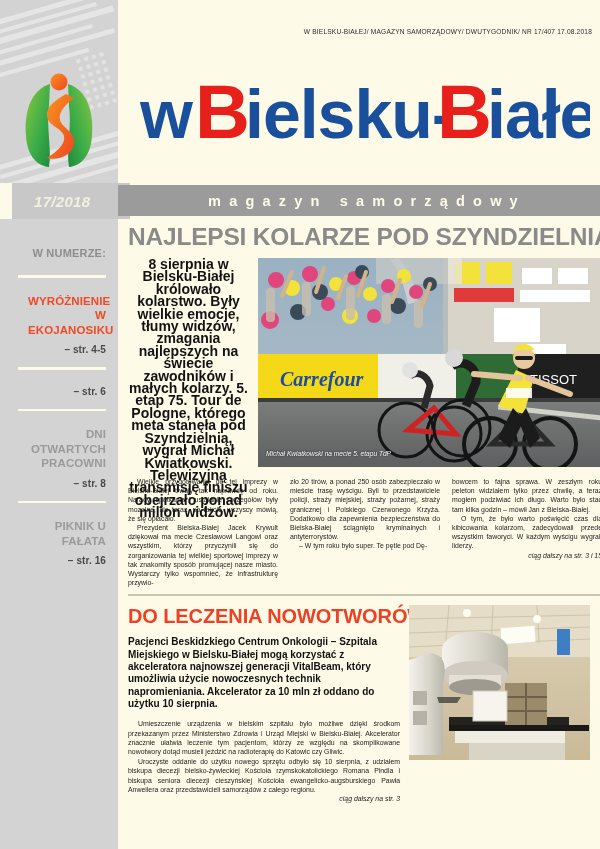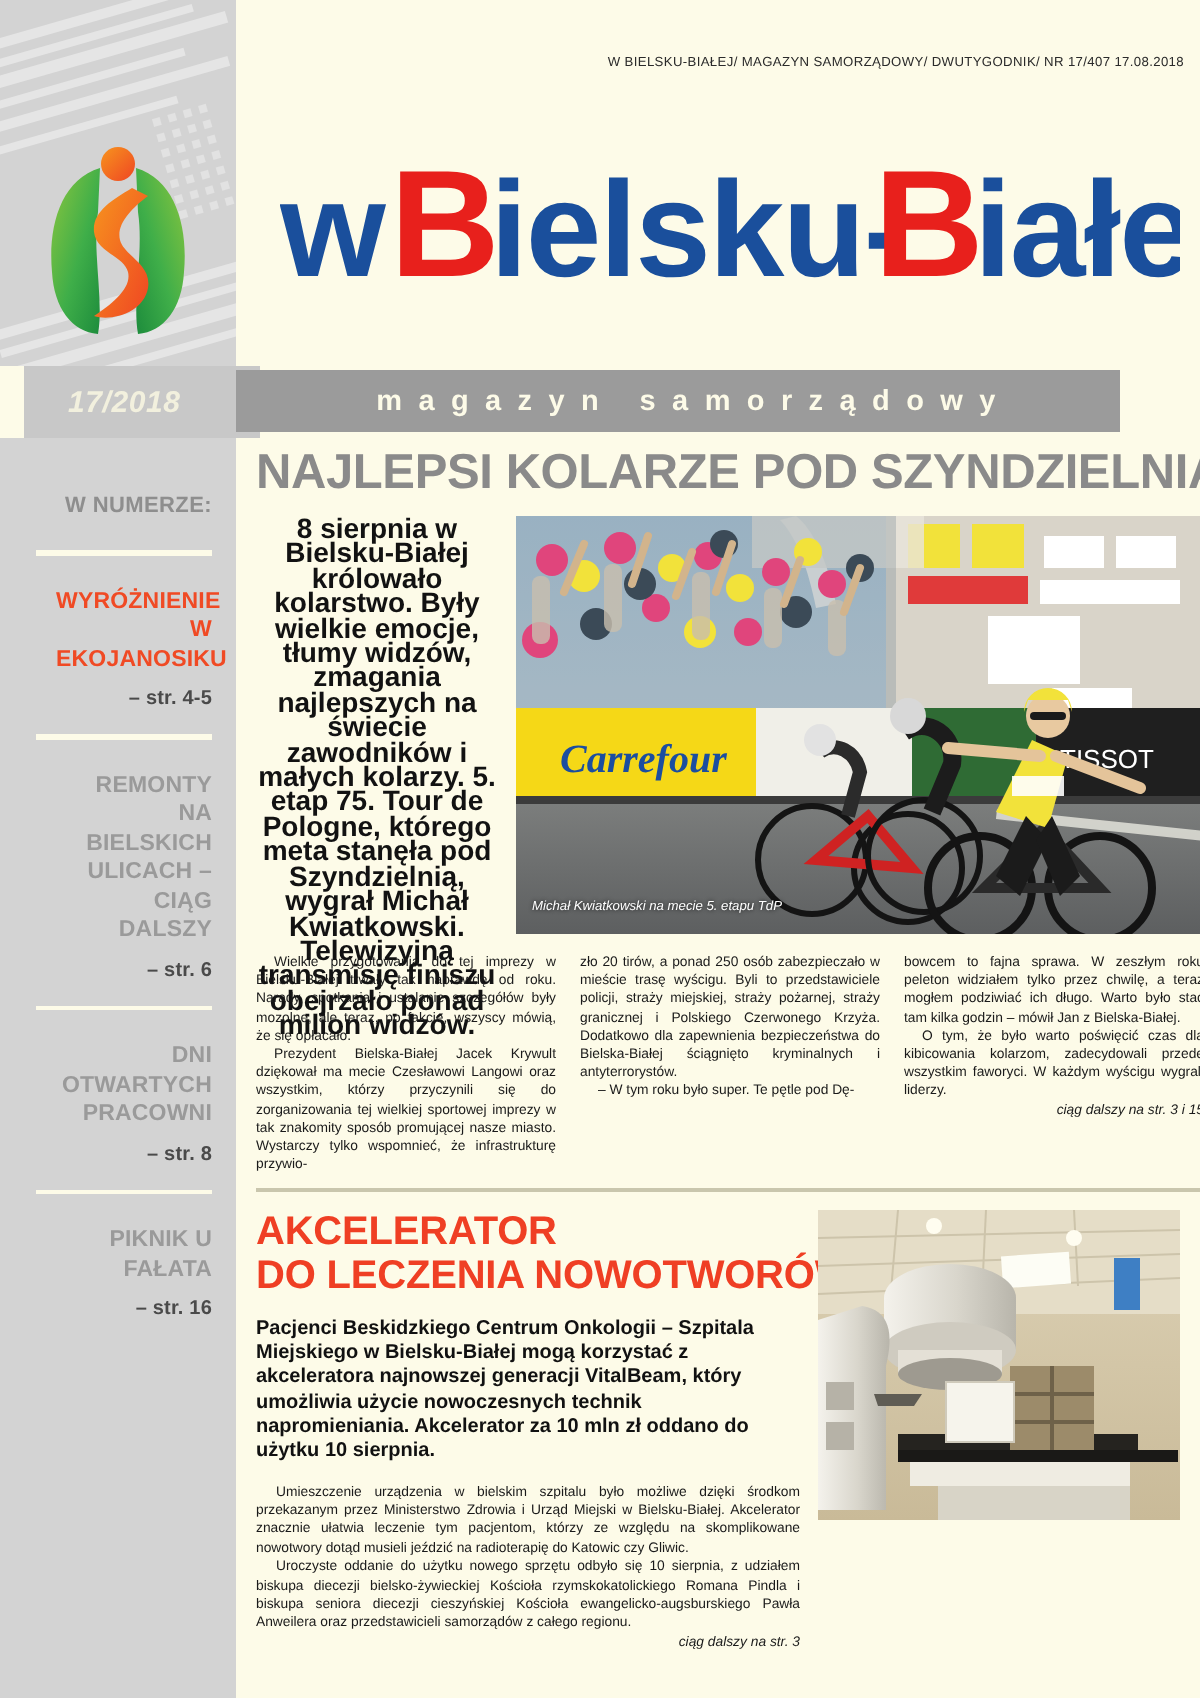--- a/index.html
+++ b/index.html
@@ -39,21 +39,21 @@
   
   .strip { position: relative; width: 600px; height: 36px; }
   .strip-issue {
     position: absolute; left: 12px; top: 0; width: 118px; height: 36px;
     background: #c8c8c8; color: #f2f0de;
     font-size: 15px; font-weight: 700; font-style: italic;
     letter-spacing: .3px;
     display: flex; align-items: center; padding-left: 22px;
   }
   .strip-sub {
-    position: absolute; left: 118px; top: 2px; width: 442px; height: 31px;
+    position: absolute; left: 118px; top: 2px; width: 482px; height: 31px;
     background: #9b9b9b; color: #fdfbe8;
     font-size: 14.5px; font-weight: 700; letter-spacing: 8.2px;
     display: flex; align-items: center; justify-content: center;
     padding-left: 16px;
   }
 
   
   .body-area { position: relative; width: 600px; height: 630px; }
 
   
@@ -243,21 +243,20 @@
       <div class="sb-heading">W NUMERZE:</div>
       <div class="sb-rule"></div>
 
       <div class="sb-item">
         <div class="sb-title accent">WYRÓŻNIENIE W EKOJANOSIKU</div>
         <div class="sb-page">– str. 4-5</div>
       </div>
       <div class="sb-rule"></div>
 
       <div class="sb-item">
-        <div class="sb-title">REMONTY NA BIELSKICH ULICACH – CIĄG DALSZY</div>
         <div class="sb-page">– str. 6</div>
       </div>
       <div class="sb-rule"></div>
 
       <div class="sb-item">
         <div class="sb-title">DNI OTWARTYCH PRACOWNI</div>
         <div class="sb-page">– str. 8</div>
       </div>
       <div class="sb-rule"></div>
 
@@ -462,21 +461,20 @@
             <g stroke="#6e6149" stroke-width="2" fill="none">
               <line x1="96" y1="92" x2="138" y2="92"></line>
                 <line x1="96" y1="106" x2="138" y2="106"></line>
               <line x1="117" y1="78" x2="117" y2="120"></line>
             </g>
 
             <rect x="64" y="86" width="34" height="30" fill="#f6f4ec" stroke="#cfcabb"></rect>
           </svg>
         </div>
 
-        <div class="headline-red">AKCELERATOR</div>
         <div class="headline-red">DO LECZENIA NOWOTWORÓW</div>
 
         <div class="art2-lead">Pacjenci Beskidzkiego Centrum Onkologii – Szpitala Miejskiego w Bielsku-Białej mogą korzystać z akceleratora najnowszej generacji VitalBeam, który umożliwia użycie nowoczesnych technik napromieniania. Akcelerator za 10 mln zł  oddano do użytku 10 sierpnia.</div>
 
         <div class="art2-body">
           <p>Umieszczenie urządzenia w bielskim szpitalu było możliwe dzięki środkom przekazanym przez Ministerstwo Zdrowia i Urząd Miejski w Bielsku-Białej. Akcelerator znacznie ułatwia leczenie tym pacjentom, którzy ze względu na skomplikowane nowotwory dotąd musieli jeździć na radioterapię do Katowic czy Gliwic.</p>
           <p>Uroczyste oddanie do użytku nowego sprzętu odbyło się 10 sierpnia, z udziałem biskupa diecezji bielsko-żywieckiej Kościoła rzymskokatolickiego Romana Pindla i biskupa seniora diecezji cieszyńskiej Kościoła ewangelicko-augsburskiego Pawła Anweilera oraz przedstawicieli samorządów z całego regionu.</p>
           <span class="jump">ciąg dalszy na str. 3</span>
         </div>
       </div>

